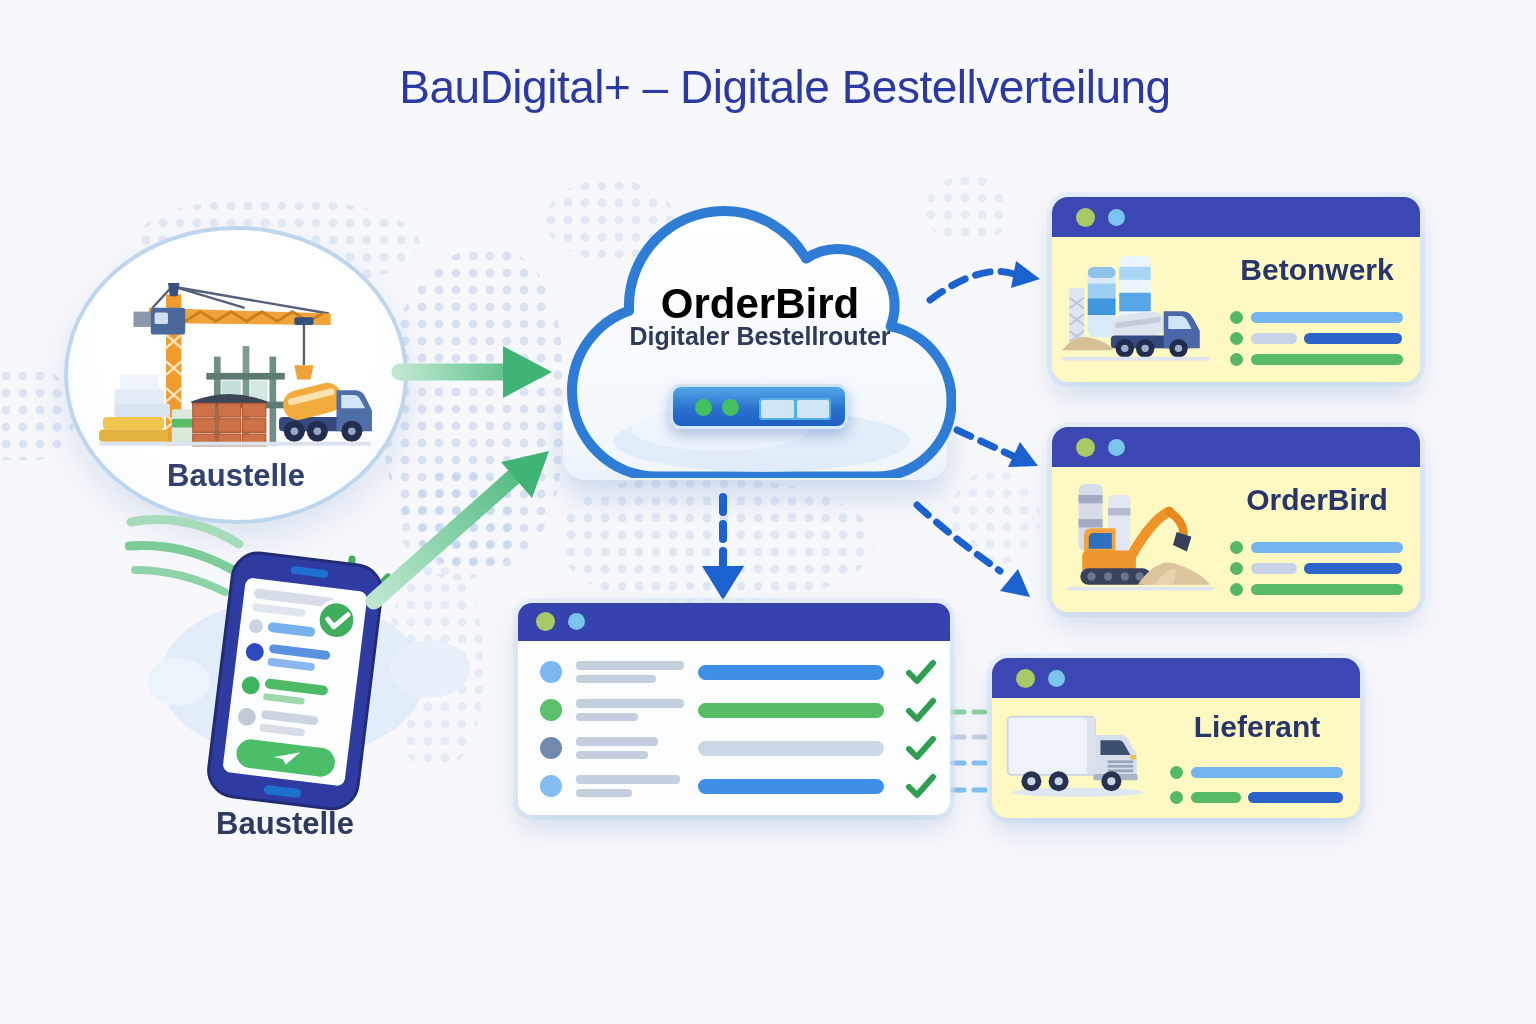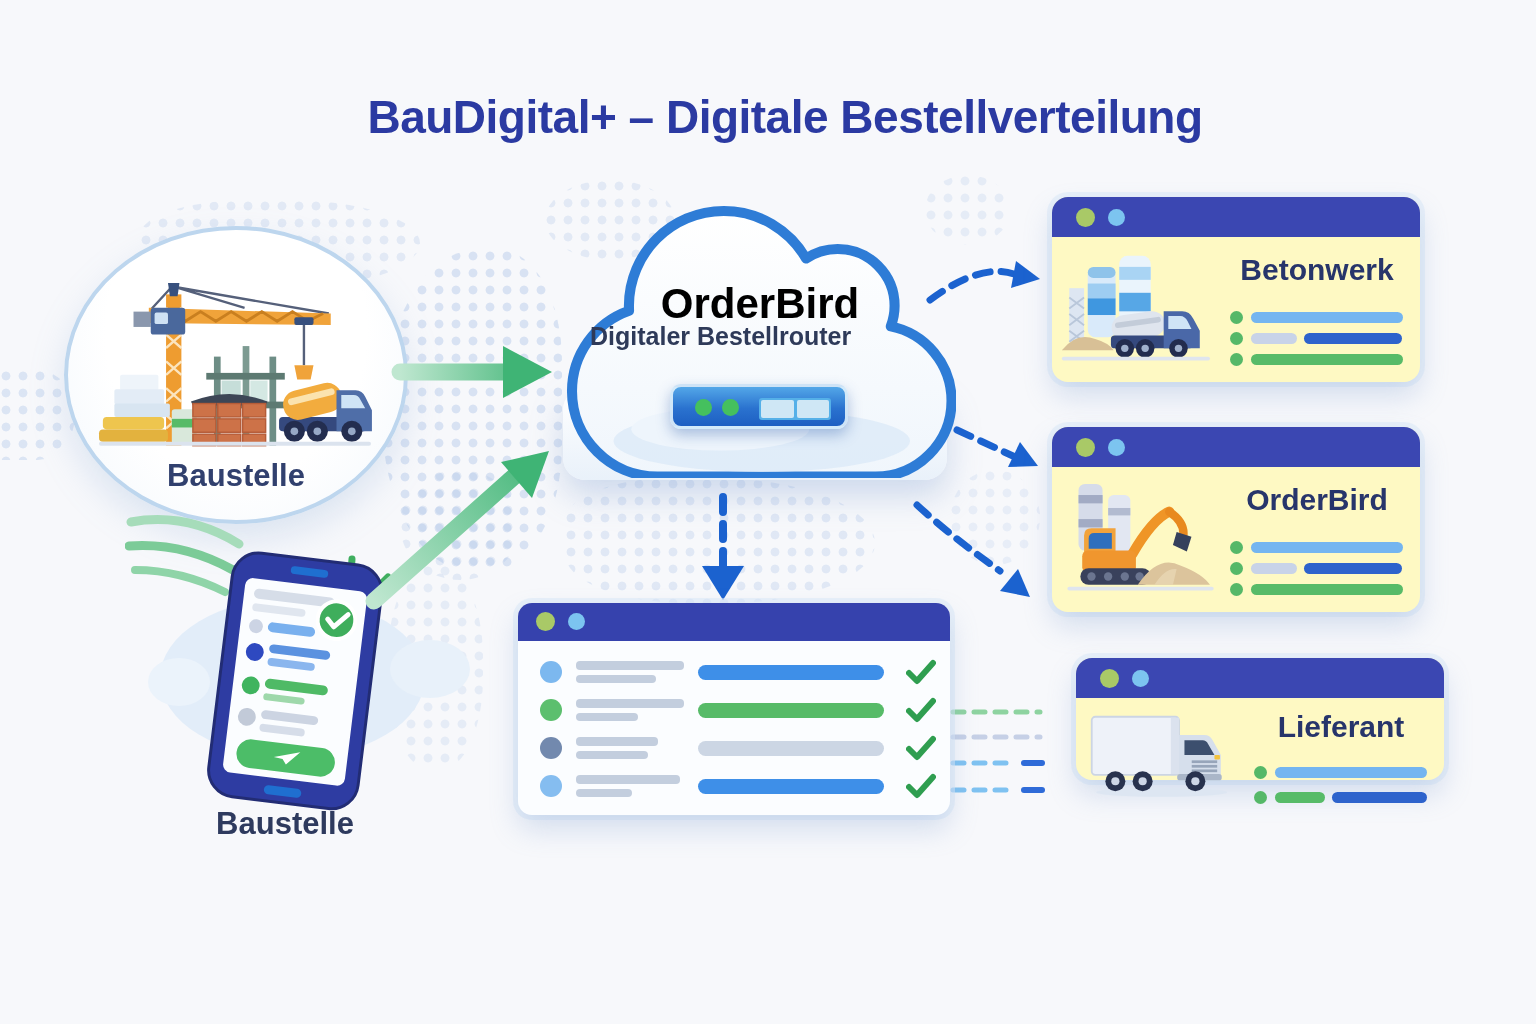--- a/index.html
+++ b/index.html
@@ -3,42 +3,42 @@
 <meta charset="utf-8">
 <style>
   html,body{margin:0;padding:0;background:#eef0f6;}
   .canvas{position:relative;width:1536px;height:1024px;overflow:hidden;
           background:#f7f8fb;font-family:"Liberation Sans",sans-serif;}
   
   .dots{position:absolute;pointer-events:none;
         background-image:radial-gradient(circle at 6px 6px, rgba(168,193,230,.65) 4px, transparent 4.8px);
         background-size:17px 17px;}
   
-  .title{position:absolute;left:0;right:0;top:90px;text-align:center;
-         font-size:46px;font-weight:bold;color:#2b3aa2;letter-spacing:-.5px;padding-left:34px;}
+  .title{position:absolute;left:0;right:0;top:60px;text-align:center;
+         font-size:46px;font-weight:normal;color:#2b3aa2;letter-spacing:-.5px;padding-left:34px;}
   
   .bubble{position:absolute;left:64px;top:226px;width:336px;height:290px;border-radius:50%;
           background:radial-gradient(ellipse at 50% 35%, #ffffff 55%, #f2f7fc 100%);
           border:4px solid #bdd6ee;box-shadow:0 16px 34px rgba(140,170,215,.25);}
   .bubble-label{position:absolute;left:0;right:0;bottom:26px;text-align:center;
           font-size:31px;font-weight:bold;color:#31406e;}
   .bubble svg{position:absolute;left:17px;top:28px;}
   
   .phone-blob{position:absolute;border-radius:50%;background:#e2edf9;}
   .phone{position:absolute;left:202px;top:552px;transform:rotate(7deg);}
   .phone-label{position:absolute;left:190px;top:806px;width:190px;text-align:center;
           font-size:31px;font-weight:bold;color:#2e3a5e;}
   
   .server-body{position:absolute;left:563px;top:388px;width:384px;height:92px;border-radius:22px;
           background:linear-gradient(180deg,#ffffff,#e9f1fa);
           box-shadow:0 16px 32px rgba(130,160,210,.35);}
   .cloud-svg{position:absolute;left:556px;top:178px;}
   .cloud-name{position:absolute;left:600px;top:280px;width:320px;text-align:center;
           font-size:42px;font-weight:bold;color:#000000;}
-  .cloud-sub{position:absolute;left:590px;top:322px;width:340px;text-align:left;
+  .cloud-sub{position:absolute;left:590px;top:322px;width:340px;text-align:center;
           font-size:25px;font-weight:bold;color:#2e3a59;}
   .server-bar{position:absolute;left:670px;top:384px;width:178px;height:45px;border-radius:11px;
           background:linear-gradient(180deg,#53a7e8,#2a72cf 55%,#1d5fc2);
           border:3px solid rgba(225,242,252,.9);box-sizing:border-box;
           box-shadow:0 6px 14px rgba(40,90,170,.35);}
   .led{position:absolute;top:12px;width:17px;height:17px;border-radius:50%;background:#45c05e;}
   .vents{position:absolute;right:14px;top:11px;width:72px;height:22px;background:#55b0e8;
           border-radius:3px;display:flex;gap:3px;padding:2px;box-sizing:border-box;}
   .vents span{flex:1;background:#cfe7f5;border-radius:2px;}
   
@@ -354,21 +354,21 @@
           <span class="bar bar-gray" style="width:46px"></span>
           <span class="bar bar-blue" style="width:98px"></span>
         </div>
       <div class="brow">
           <span class="bdot"></span>
           <span class="bar bar-green" style="width:152px"></span>
         </div>
     </div>
   </div>
 
-  <div class="card" style="left:1076px;top:658px;height:122px;text-decoration:underline;">
+  <div class="card" style="left:992px;top:658px;height:160px;text-decoration:underline;">
     <div class="card-header">
       <span class="hdot hdot-green"></span>
       <span class="hdot hdot-blue"></span>
     </div>
     <svg class="card-icon" width="160" height="100" viewBox="0 0 175 110" style="top:46px;">
       <ellipse cx="85" cy="97" rx="72" ry="5" fill="#dde6f2"></ellipse>
       <rect x="8" y="14" width="96" height="64" rx="4" fill="#eef2f9" stroke="#ccd5e4" stroke-width="2"></rect>
       <rect x="95" y="15" width="9" height="62" fill="#dbe2ee"></rect>
       <path d="M104 34 h28 q6 0 9 6 l9 16 v22 h-46 Z" fill="#d6dfec"></path>
       <path d="M110 40 h20 q4 0 6 4 l7 12 h-33 Z" fill="#3c4f6e"></path>

